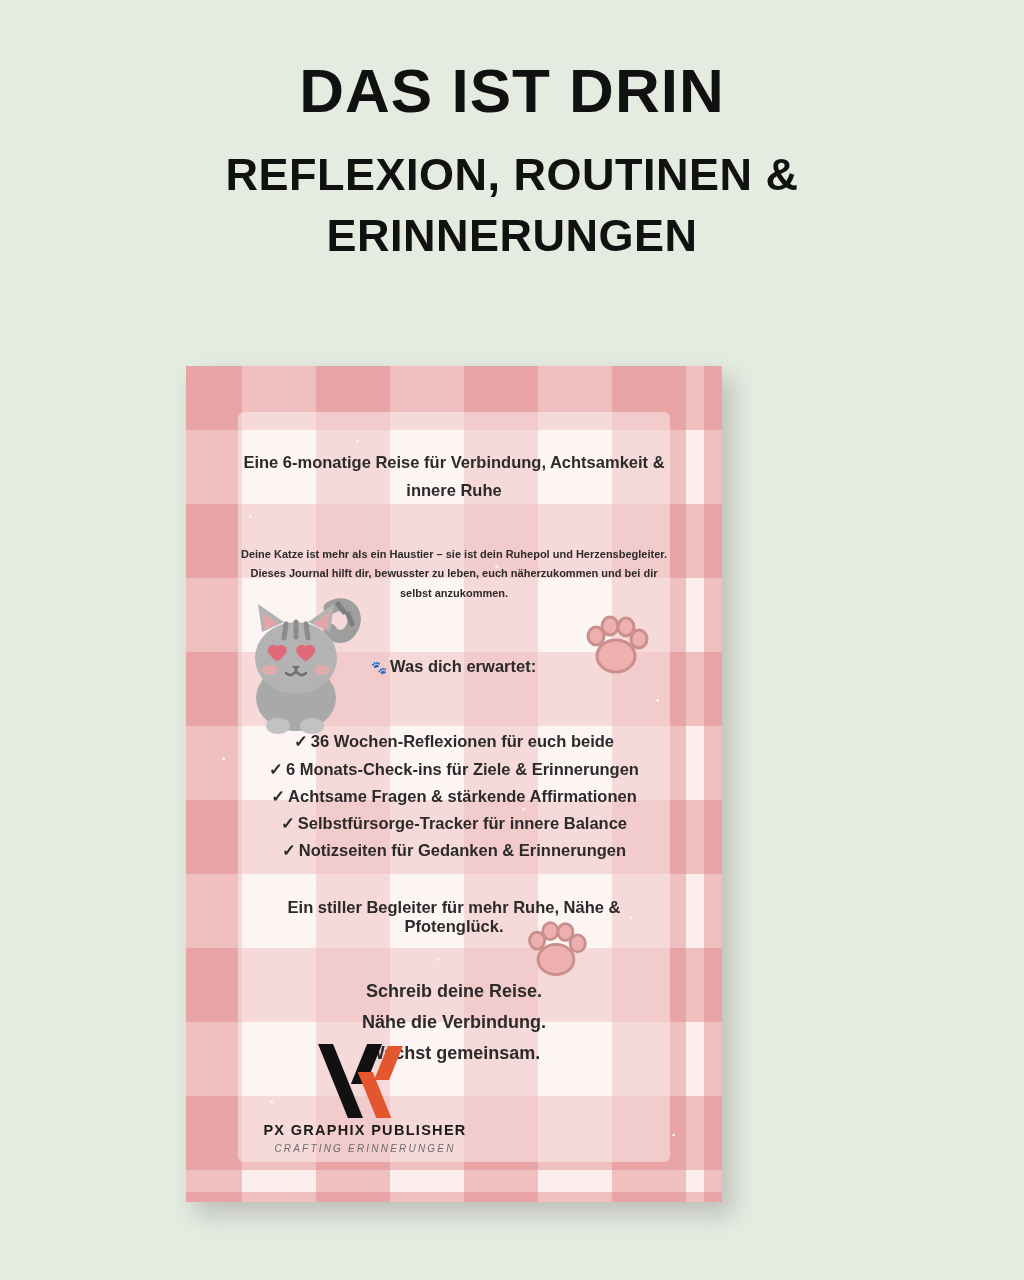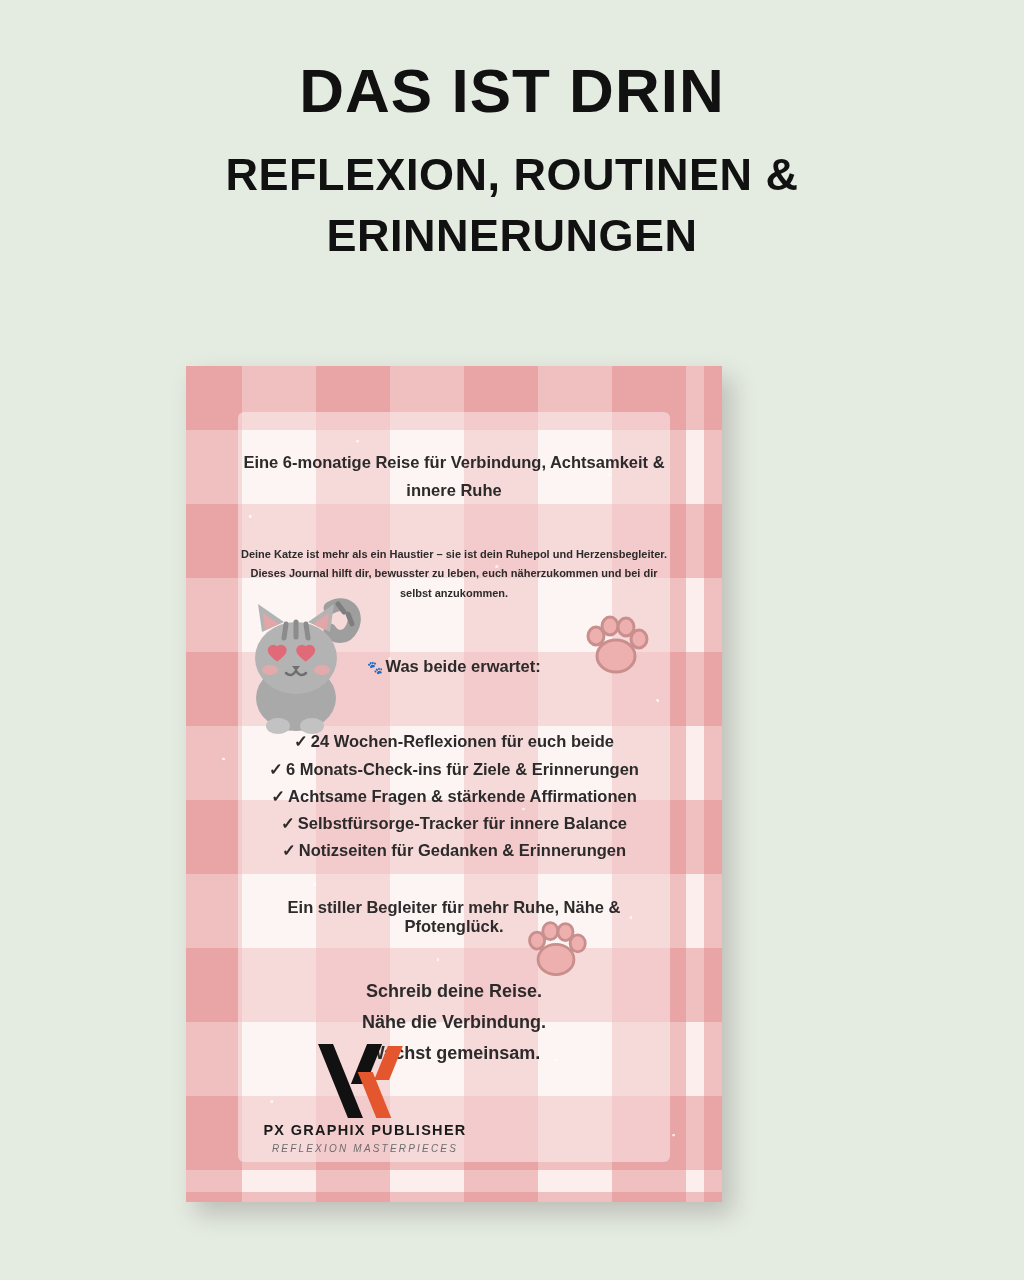--- a/index.html
+++ b/index.html
@@ -278,25 +278,25 @@
     <ellipse cx="30" cy="16" rx="8" ry="9" fill="#eeb0ae" stroke="#c98f8d" stroke-width="3"></ellipse>
     <ellipse cx="46" cy="17" rx="8" ry="9" fill="#eeb0ae" stroke="#c98f8d" stroke-width="3"></ellipse>
     <ellipse cx="59" cy="29" rx="8" ry="9" fill="#eeb0ae" stroke="#c98f8d" stroke-width="3"></ellipse>
   </svg>
 
   <div class="poster-content">
     <p class="intro">Eine 6-monatige Reise für Verbindung, Achtsamkeit &amp; innere Ruhe</p>
     <p class="body-para">Deine Katze ist mehr als ein Haustier – sie ist dein Ruhepol und Herzensbegleiter. Dieses Journal hilft dir, bewusster zu leben, euch näherzukommen und bei dir selbst anzukommen.</p>
 
     <p class="expect">
-      <span class="pawglyph">🐾</span><span>Was beide erwartet:</span>
+      <span class="pawglyph">🐾</span><span>Was dich erwartet:</span>
     </p>
 
     <ul class="bullets">
-      <li><span class="check">✓</span><span>24 Wochen-Reflexionen für euch beide</span></li>
+      <li><span class="check">✓</span><span>36 Wochen-Reflexionen für euch beide</span></li>
       <li><span class="check">✓</span><span>6 Monats-Check-ins für Ziele &amp; Erinnerungen</span></li>
       <li><span class="check">✓</span><span>Achtsame Fragen &amp; stärkende Affirmationen</span></li>
       <li><span class="check">✓</span><span>Selbstfürsorge-Tracker für innere Balance</span></li>
       <li><span class="check">✓</span><span>Notizseiten für Gedanken &amp; Erinnerungen</span></li>
     </ul>
 
     <p class="closing">Ein stiller Begleiter für mehr Ruhe, Nähe &amp; Pfotenglück.</p>
 
     <div class="cta">
       <div>Schreib deine Reise.</div>
@@ -306,15 +306,15 @@
   </div>
 
   <div class="logo-block">
     <div class="logo-mark">
       <span class="bar b1"></span>
       <span class="bar b2"></span>
       <span class="bar b3"></span>
       <span class="bar b4"></span>
     </div>
     <div class="logo-name">PX GRAPHIX PUBLISHER</div>
-    <div class="logo-tag">REFLEXION MASTERPIECES</div>
+    <div class="logo-tag">CRAFTING ERINNERUNGEN</div>
   </div>
 </div>
 
 </body></html>

